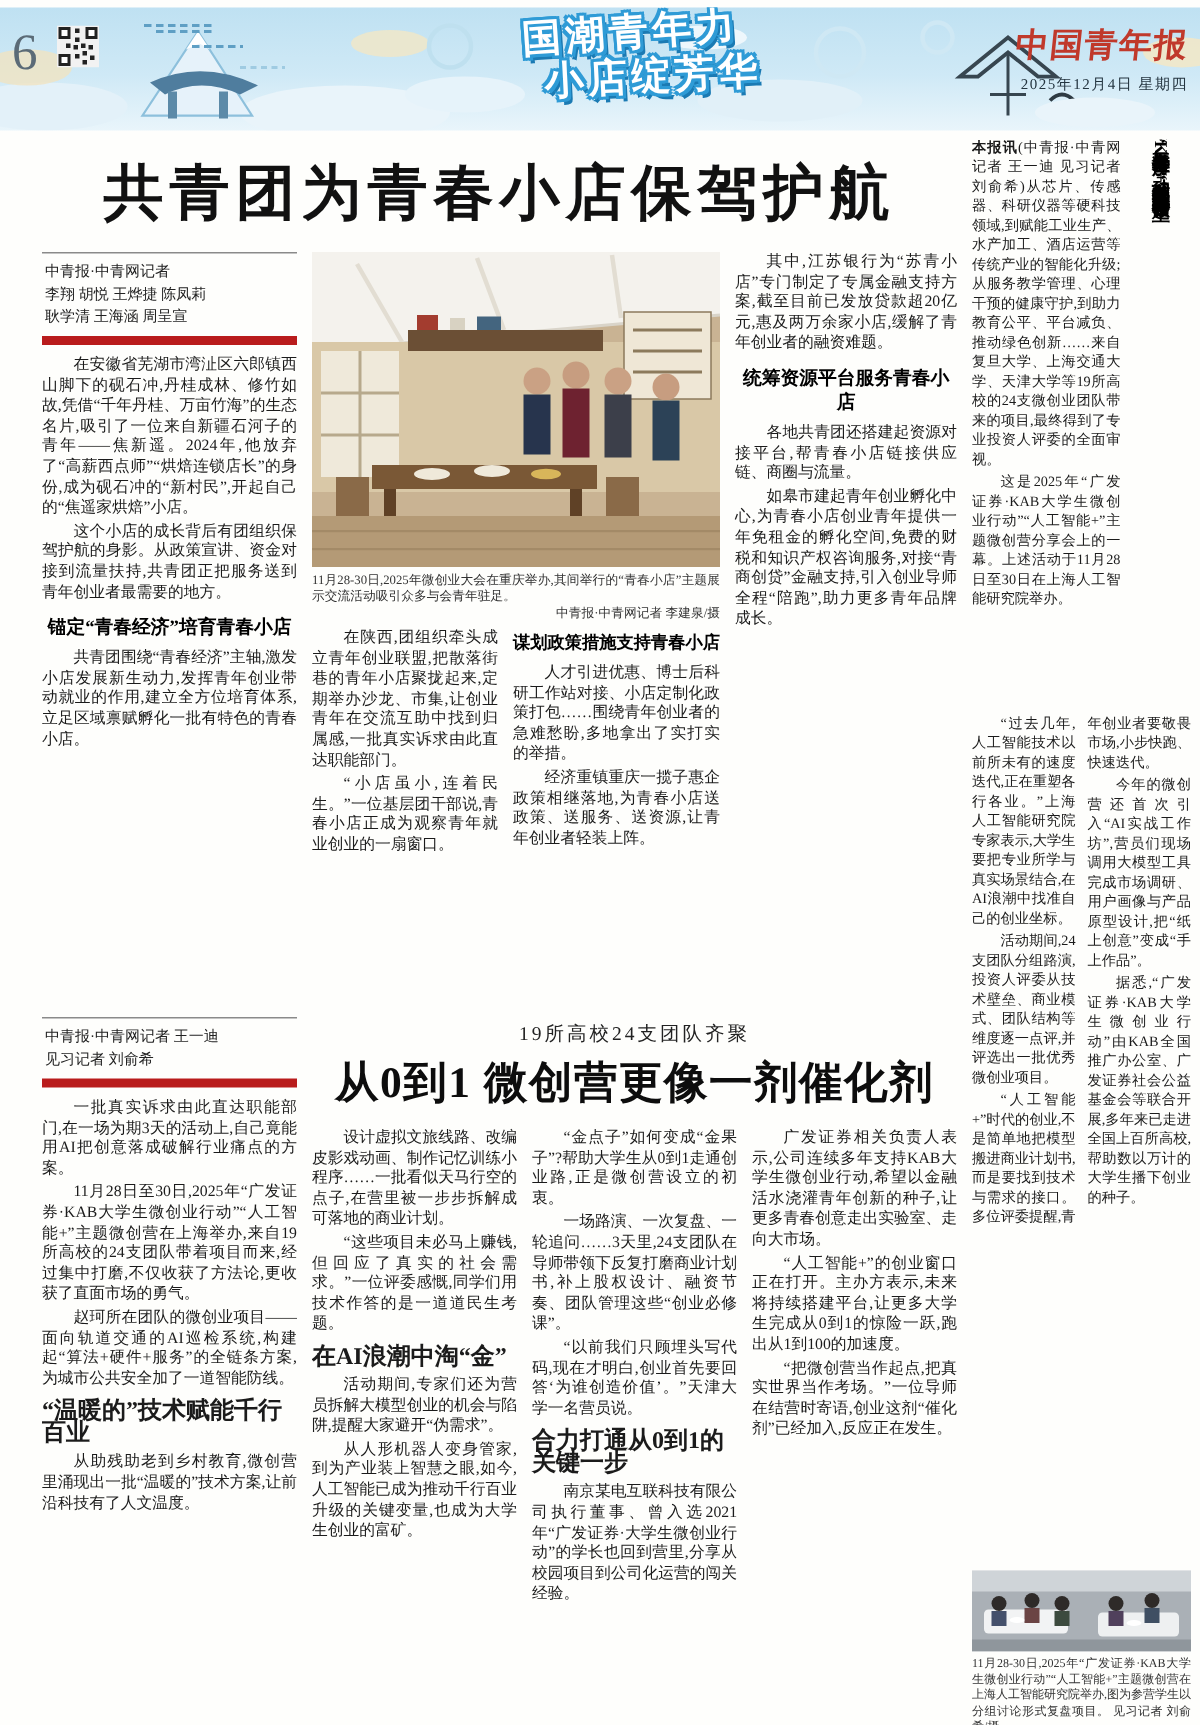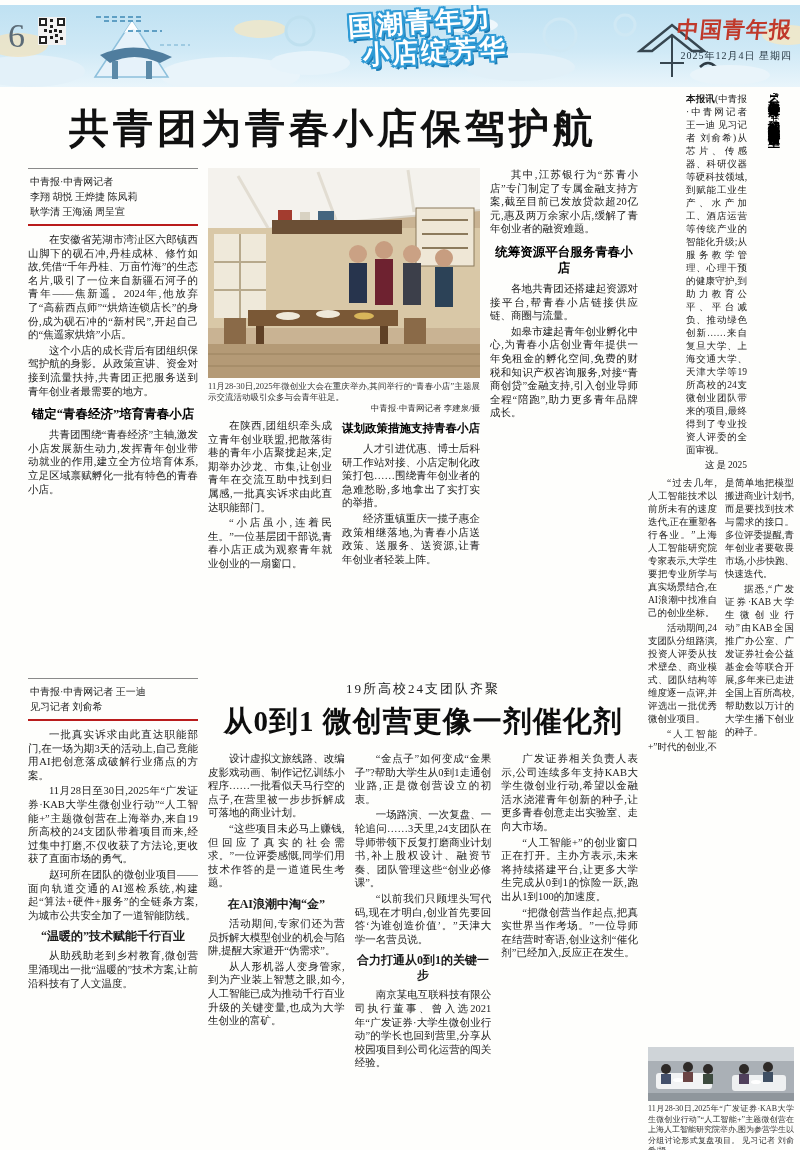--- a/index.html
+++ b/index.html
@@ -24,43 +24,43 @@
   .content{display:flex;gap:10px;padding:6px 6px 0 28px;}
   .main{width:610px;}
   .sidebar{width:146px;}
 
   
   .a1 h1{margin:8px 0 12px;text-align:center;font-size:40px;font-weight:900;letter-spacing:4px;color:#111;}
   .a1-body{display:flex;gap:10px;height:500px;overflow:hidden;}
   .a1c1{width:170px;}
   .a1mid{width:272px;}
   .a1c4{flex:1;}
-  .byline{border-top:1px solid #8a8a8a;border-bottom:2px solid #b91c1c;padding:5px 2px;margin-bottom:7px;font-size:10px;line-height:15px;color:#222;}
+  .byline{border-top:1px solid #8a8a8a;border-bottom:6px solid #b91c1c;padding:5px 2px;margin-bottom:7px;font-size:10px;line-height:15px;color:#222;}
   p.b{font-size:10.5px;line-height:13.6px;text-align:justify;text-indent:2em;margin:0 0 2px;}
   .subhead{font-weight:700;text-align:center;font-size:12.5px;margin:8px 0 6px;color:#000;white-space:nowrap;}
   .subhead.wrap{white-space:normal;line-height:16px;}
   .photo{display:block;width:272px;height:210px;}
   .cap{font-size:8.5px;line-height:11px;color:#333;margin:3px 0 5px;text-align:justify;}
   .cap .credit{display:block;text-align:right;}
   .subcols{display:flex;gap:10px;}
   .subcols .sc{flex:1;}
 
   
   .a2{display:flex;gap:10px;margin-top:10px;}
   .a2-left{width:170px;}
   .a2-right{flex:1;}
   .kicker{text-align:center;font-size:13px;letter-spacing:2px;color:#222;margin-top:2px;}
   .a2 h2{margin:4px 0 10px;text-align:center;font-size:29px;font-weight:900;letter-spacing:1px;color:#0d0d0d;white-space:nowrap;}
   .a2-cols{display:flex;gap:10px;height:392px;overflow:hidden;}
   .a2-cols .c{flex:1;}
   .a2-left-body{height:404px;overflow:hidden;}
-  .subhead2{font-weight:700;text-align:center;font-size:12px;margin:7px 0 5px;line-height:15px;}
-
-  
-  .sb-top{display:flex;gap:5px;height:378px;overflow:hidden;margin-left:38px;}
+  .subhead2{font-weight:700;font-size:16px;margin:7px 0 5px;line-height:15px;}
+
+  
+  .sb-top{display:flex;gap:5px;height:378px;overflow:hidden;}
   .sb-lead{flex:1;}
   .sb-lead p, .sb-cols p{font-size:9.5px;line-height:13px;text-align:justify;text-indent:2em;margin:0 0 2px;}
   .sb-lead p.noind{text-indent:0;}
   .sb-lead .brief{font-weight:700;}
   .sb-vtitle{width:42px;writing-mode:vertical-rl;font-size:12px;letter-spacing:-1px;font-weight:800;color:#000;line-height:40px;padding-top:2px;}
   .sb-cols{columns:2;column-gap:8px;height:566px;overflow:hidden;margin-top:6px;}
   .sb-photo{display:block;width:146px;height:54px;margin-top:4px;}
   .sb-cap{font-size:8px;line-height:10.5px;color:#333;text-align:justify;margin-top:3px;}
 </style>
 </head>
@@ -249,20 +249,21 @@
         <div class="sb-lead">
           <p class="noind"><span class="brief">本报讯</span><span>(中青报·中青网记者 王一迪 见习记者 刘俞希)从芯片、传感器、科研仪器等硬科技领域,到赋能工业生产、水产加工、酒店运营等传统产业的智能化升级;从服务教学管理、心理干预的健康守护,到助力教育公平、平台减负、推动绿色创新……来自复旦大学、上海交通大学、天津大学等19所高校的24支微创业团队带来的项目,最终得到了专业投资人评委的全面审视。</span></p>
           <p>这是2025年“广发证券·KAB大学生微创业行动”“人工智能+”主题微创营分享会上的一幕。上述活动于11月28日至30日在上海人工智能研究院举办。</p>
         </div>
         <div class="sb-vtitle">二〇二五年“广发证券·KAB大学生微创业行动”“人工智能+”主题微创营举办</div>
       </div>
       <div class="sb-cols">
         <p>“过去几年,人工智能技术以前所未有的速度迭代,正在重塑各行各业。”上海人工智能研究院专家表示,大学生要把专业所学与真实场景结合,在AI浪潮中找准自己的创业坐标。</p>
         <p>活动期间,24支团队分组路演,投资人评委从技术壁垒、商业模式、团队结构等维度逐一点评,并评选出一批优秀微创业项目。</p>
         <p>“人工智能+”时代的创业,不是简单地把模型搬进商业计划书,而是要找到技术与需求的接口。多位评委提醒,青年创业者要敬畏市场,小步快跑、快速迭代。</p>
+        <p>今年的微创营还首次引入“AI实战工作坊”,营员们现场调用大模型工具完成市场调研、用户画像与产品原型设计,把“纸上创意”变成“手上作品”。</p>
         <p>据悉,“广发证券·KAB大学生微创业行动”由KAB全国推广办公室、广发证券社会公益基金会等联合开展,多年来已走进全国上百所高校,帮助数以万计的大学生播下创业的种子。</p>
       </div>
       <svg class="sb-photo" viewBox="0 0 146 54">
         <rect width="146" height="54" fill="#aab0b6"></rect>
         <rect x="0" y="0" width="146" height="14" fill="#cfd4d8"></rect>
         <rect x="8" y="26" width="56" height="16" rx="3" fill="#f2f3f4"></rect>
         <rect x="84" y="28" width="54" height="16" rx="3" fill="#eef0f1"></rect>
         <circle cx="18" cy="22" r="5" fill="#2e2a28"></circle>
           <rect x="13" y="27" width="10" height="10" fill="#44506b"></rect>
         <circle cx="40" cy="20" r="5" fill="#2e2a28"></circle>

